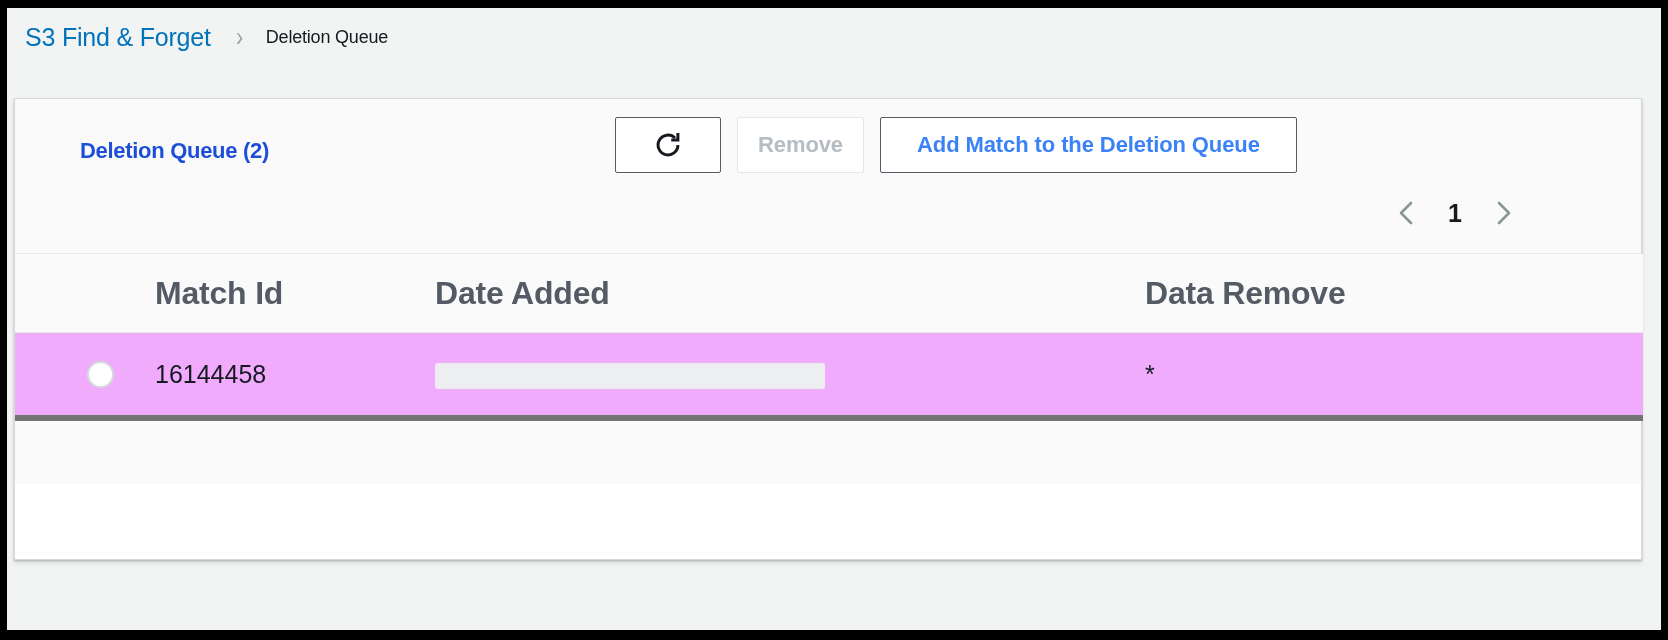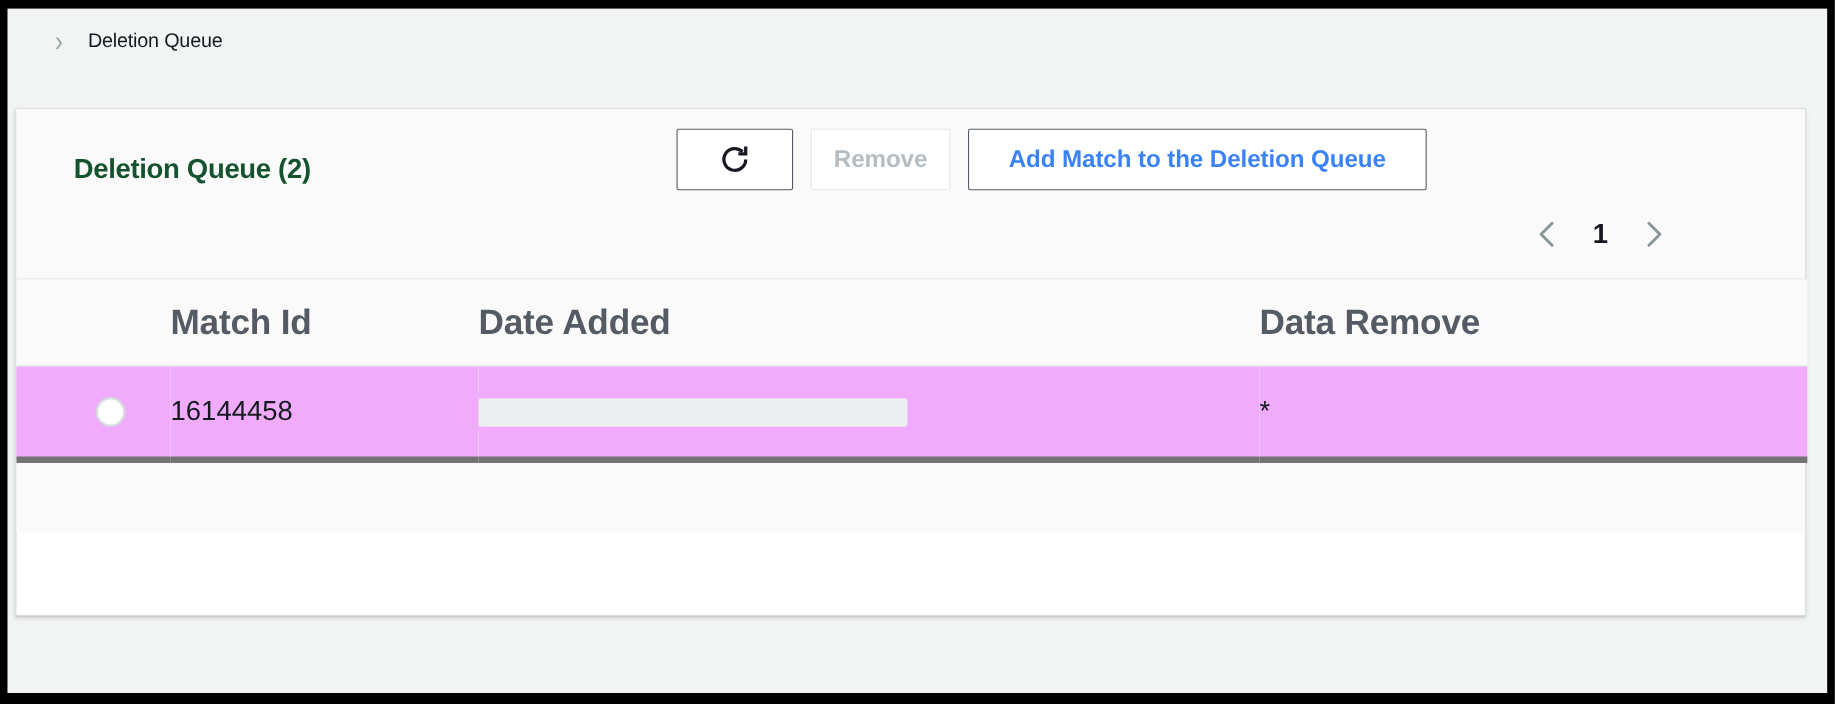--- a/index.html
+++ b/index.html
@@ -81,25 +81,25 @@
     box-shadow: 0 1px 2px rgba(0,0,0,0.20), 0 3px 4px rgba(0,0,0,0.10);
   }
 
   .card-header {
     position: relative;
     height: 84px;
     background: #fafafa;
   }
   .card-title {
     position: absolute;
-    left: 52px;
+    left: 65px;
     top: 24px;
-    font-size: 25px;
+    font-size: 22px;
     font-weight: bold;
-    color: #14532d;
+    color: #1d4ed8;
     letter-spacing: -0.3px;
     white-space: nowrap;
   }
 
   .header-actions {
     position: absolute;
     left: 600px;
     top: 18px;
     display: flex;
     align-items: flex-start;
@@ -244,20 +244,21 @@
     border-top: 1px solid #ffffff;
   }
 </style>
 </head>
 <body>
 
 <div class="screen-frame">
 <div class="page">
 
   <nav class="breadcrumb">
+    <span class="crumb-link">S3 Find &amp; Forget</span>
     <span class="crumb-sep">›</span>
     <span class="crumb-current">Deletion Queue</span>
   </nav>
 
   <section class="card">
 
     <div class="card-header">
       <h1 class="card-title">Deletion Queue (2)</h1>
 
       <div class="header-actions">

